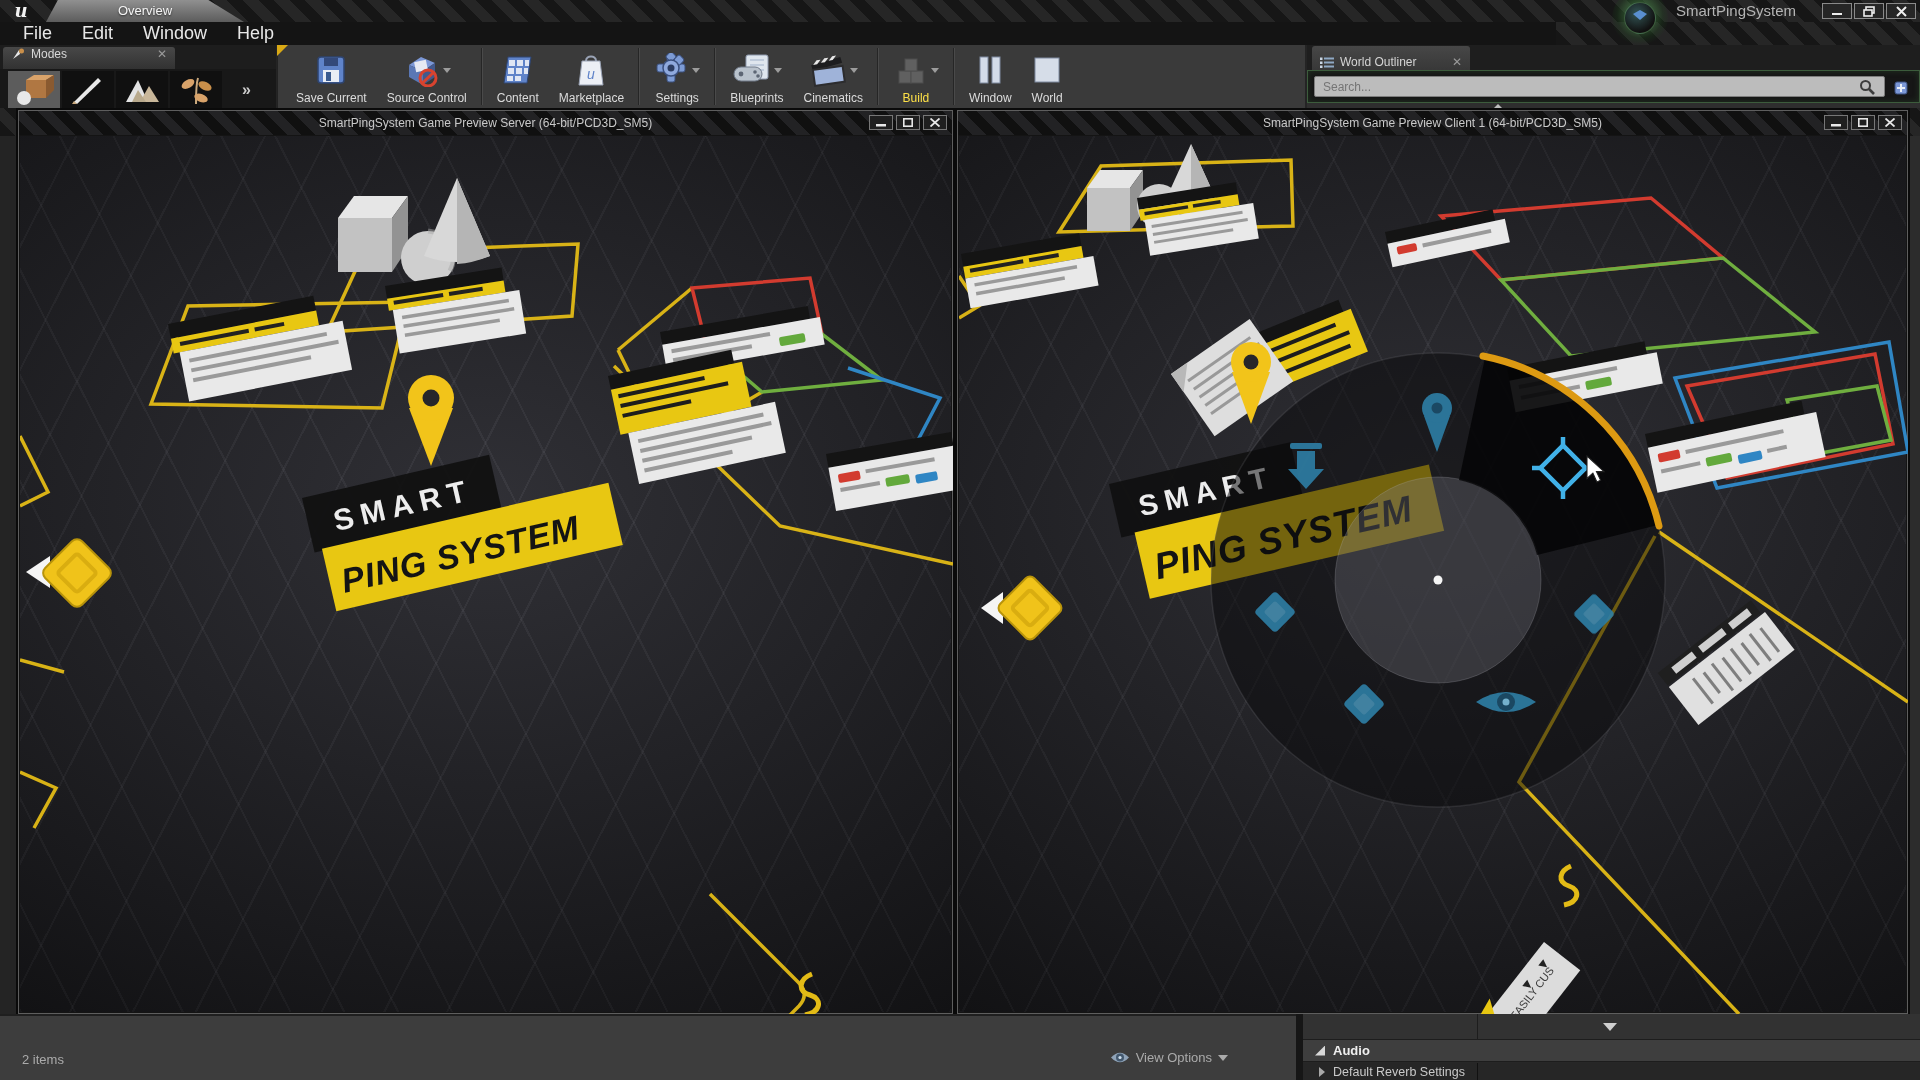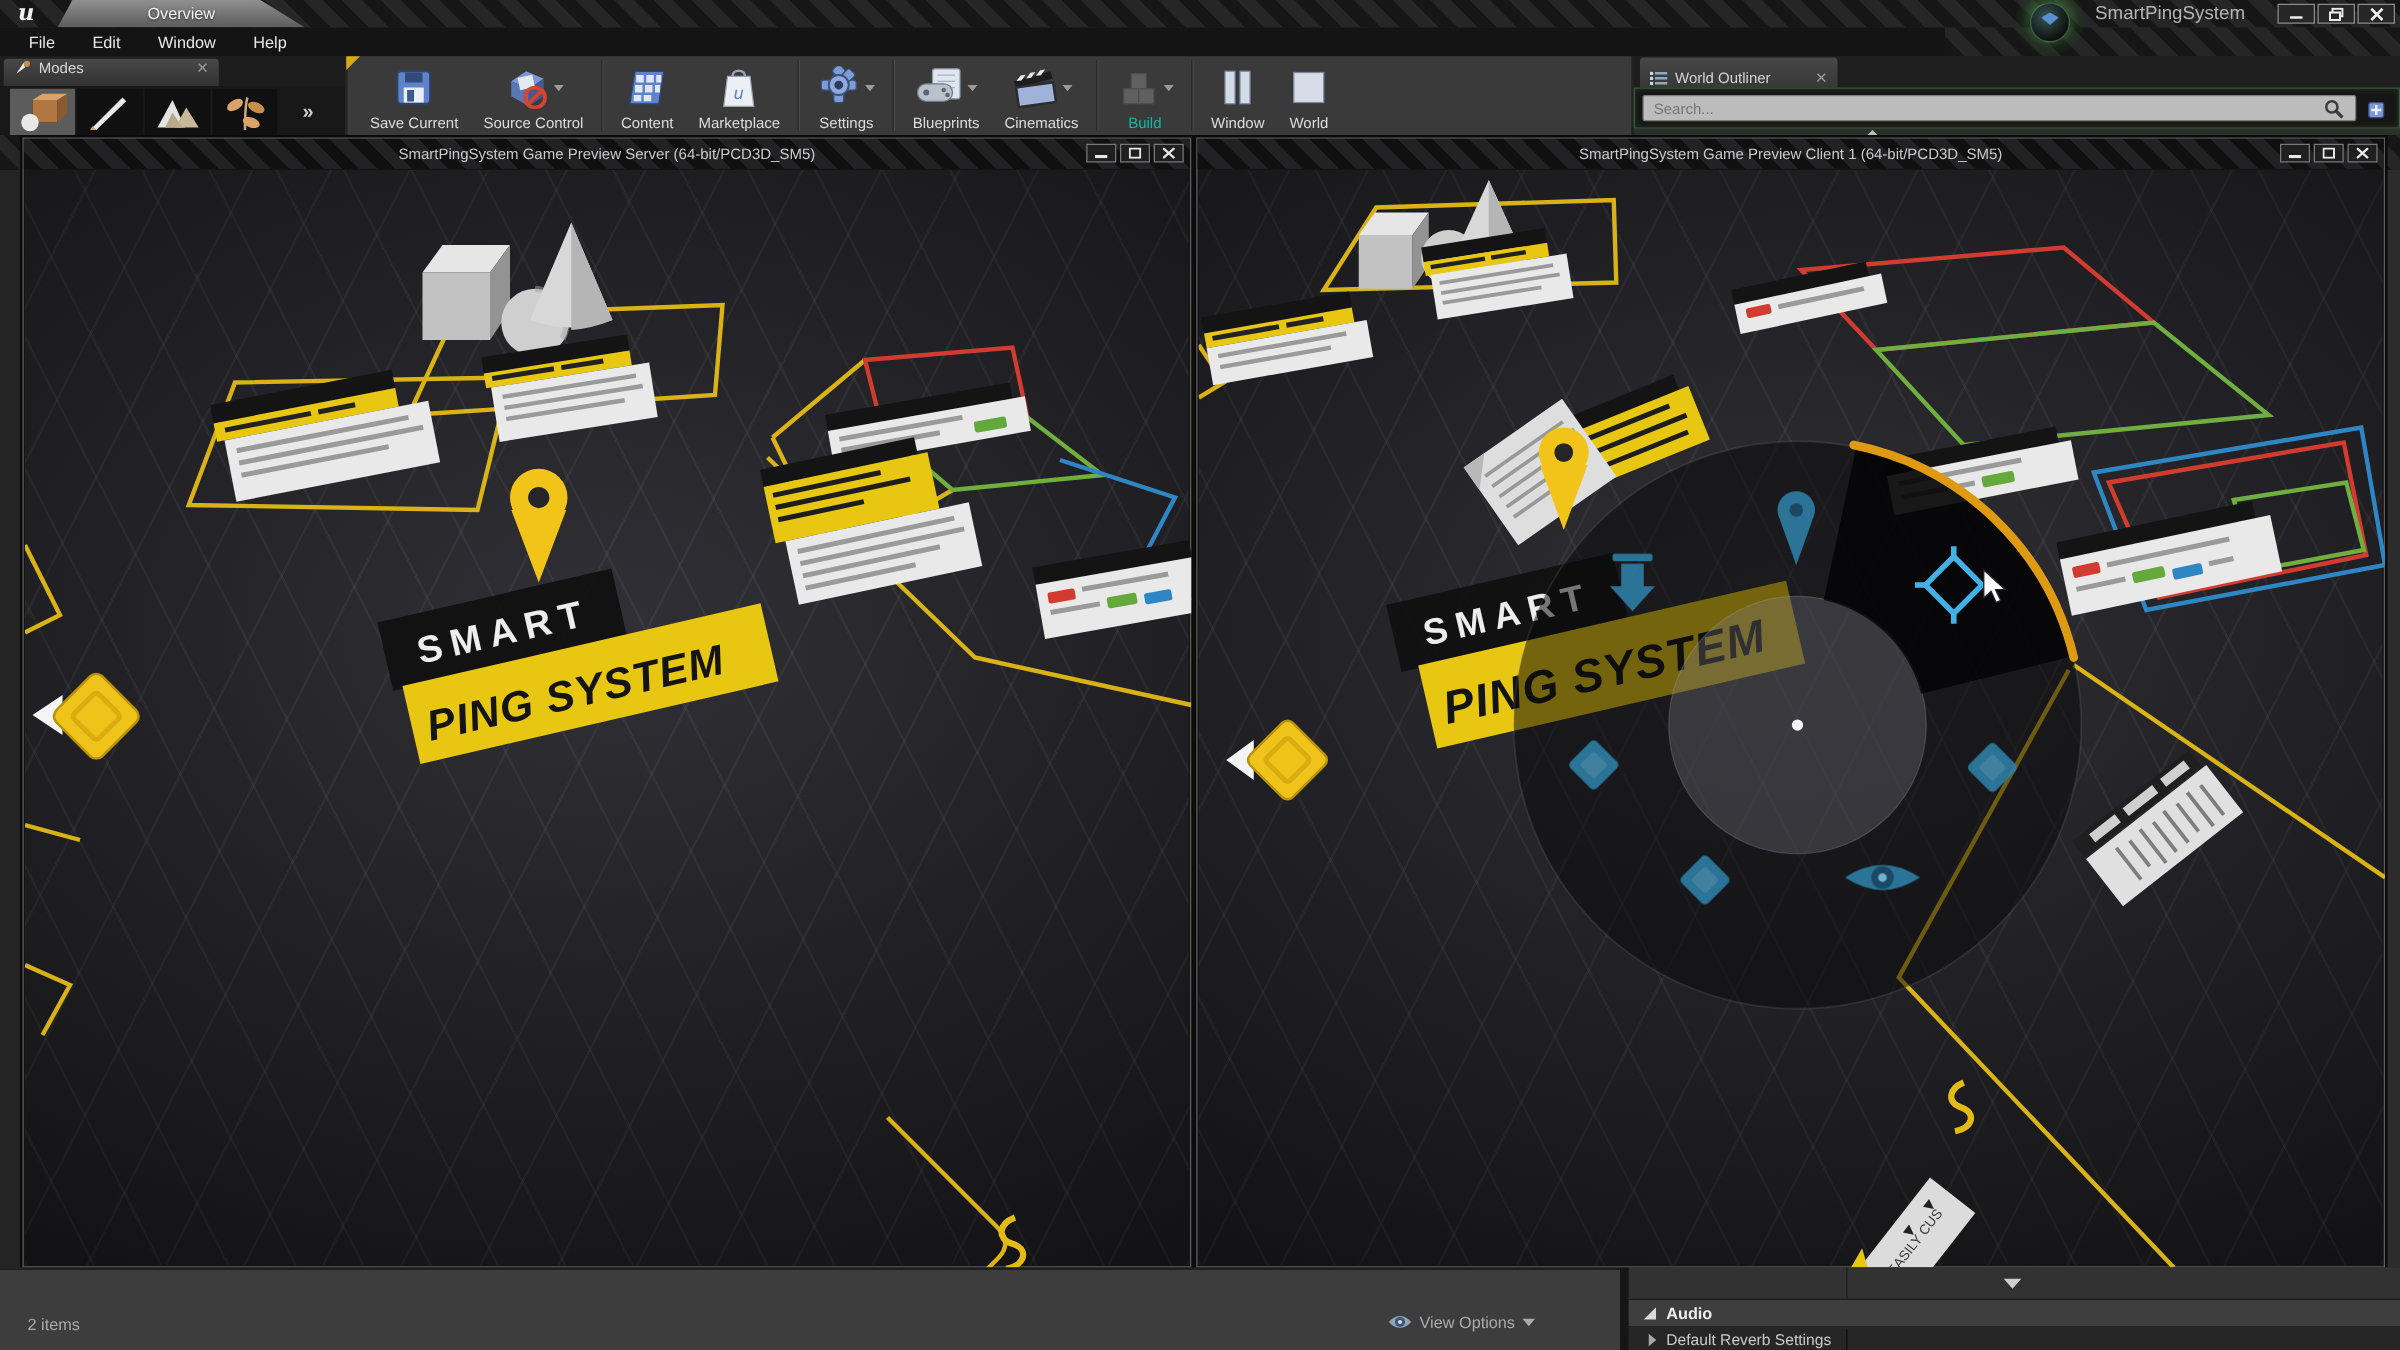--- a/index.html
+++ b/index.html
@@ -13,39 +13,39 @@
   
   .app-titlebar { left:0; top:0; width:1920px; height:22px; }
   .ue-logo { left:6px; top:1px; width:30px; height:20px; color:#f2f2f2; font-family:"DejaVu Serif",serif; font-style:italic; font-weight:bold; font-size:18px; line-height:20px; text-align:center; }
   .main-tab { left:46px; top:0; width:198px; height:22px; background:linear-gradient(#909090,#5c5c5c); clip-path:polygon(6% 0,82% 0,100% 100%,0 100%); color:#f5f5f5; font-size:13px; line-height:22px; text-align:center; text-shadow:0 1px 2px rgba(0,0,0,.6); }
   .orb { left:1612px; top:-10px; width:56px; height:56px; border-radius:50%; background:radial-gradient(circle at 50% 45%, rgba(110,220,110,.55), rgba(30,80,30,.25) 55%, rgba(0,0,0,0) 72%); }
   .orb-core { left:1624px; top:2px; width:32px; height:32px; border-radius:50%; background:radial-gradient(circle at 40% 35%, #355, #111 70%); border:1px solid rgba(140,230,140,.35);}
   .orb-gem { left:1633px; top:10px; width:14px; height:10px; background:#5a8fd0; clip-path:polygon(50% 0,100% 40%,50% 100%,0 40%); }
   .app-title { left:1676px; top:0; height:22px; line-height:22px; color:#b4b4b4; font-size:15px; }
   .winbtn { width:30px; height:16px; background:#262626; border:1px solid #8a8a8a; display:flex; align-items:center; justify-content:center; }
   .menubar { left:0; top:22px; width:1556px; height:23px; background:#141414; display:flex; align-items:center; padding-left:10px; gap:4px; }
-  .menu-item { color:#e8e8e8; font-size:13px; padding:0 13px; line-height:23px; }
+  .menu-item { color:#e8e8e8; font-size:18px; padding:0 13px; line-height:23px; }
 
   
   .modes-panel { left:0; top:45px; width:276px; height:65px; background:#1d1d1d; }
   .modes-tab { left:3px; top:2px; width:172px; height:22px; background:linear-gradient(#484848,#323232); display:flex; align-items:flex-start; padding:0 8px; gap:6px; border-radius:3px 3px 0 0; }
   .modes-tab-label { color:#d8d8d8; font-size:12px; flex:1; }
   .tab-close { color:#9a9a9a; font-size:12px; }
   .modes-tools { left:0; top:24px; width:276px; height:41px; background:#181818; display:flex; align-items:center; padding-left:8px; gap:2px; }
   .tool-btn { width:52px; height:38px; background:#101010; display:flex; align-items:center; justify-content:center; }
   .tool-btn.selected { background:#5c5c5c; }
   .tools-more { color:#cccccc; font-size:16px; font-weight:bold; margin-left:18px; letter-spacing:-3px; }
 
   
   .toolbar { left:277px; top:45px; width:1028px; height:63px; background:#3a3a3a; border-left:1px solid #222; display:flex; align-items:stretch; padding-left:8px; }
   .tb-fold { left:277px; top:45px; width:0; height:0; border-top:11px solid #d9a915; border-right:11px solid transparent; }
   .tb-btn { display:flex; flex-direction:column; align-items:center; justify-content:flex-end; padding:4px 10px 3px; position:relative; }
   .tb-iconrow { display:flex; align-items:center; gap:4px; height:40px; }
   .tb-label { color:#dcdcdc; font-size:12px; margin-top:1px; white-space:nowrap; }
-  .tb-btn.disabled .tb-label { color:#14b8a6; }
+  .tb-btn.disabled .tb-label { color:#fde047; }
   .tb-btn.disabled svg { opacity:.4; }
   .dd-caret { width:0; height:0; border-left:4px solid transparent; border-right:4px solid transparent; border-top:5px solid #9c9c9c; }
   .tb-sep { width:2px; background:#262626; border-right:1px solid #4a4a4a; margin:3px 4px; }
 
   
   .outliner { left:1307px; top:45px; width:613px; height:65px; background:#1e1e1e; }
   .outliner-tab { left:5px; top:1px; width:158px; height:23px; background:linear-gradient(#474747,#333); display:flex; align-items:center; gap:6px; padding:16px 8px; border-radius:3px 3px 0 0; }
   .outliner-tab-label { color:#d4d4d4; font-size:12px; flex:1; }
   .search-row { left:0; top:25px; width:613px; height:33px; background:#161616; border:1px solid #3c5c3c; box-shadow:inset 0 0 6px rgba(70,140,70,.25); display:flex; align-items:center; padding:0 6px; gap:6px; }
   .search-input { flex:1; height:21px; background:#bcbcbc; border:1px solid #7d7d7d; border-radius:2px; color:#14532d; font-size:12px; padding:0 24px 0 8px; font-family:"Liberation Sans",sans-serif; }

